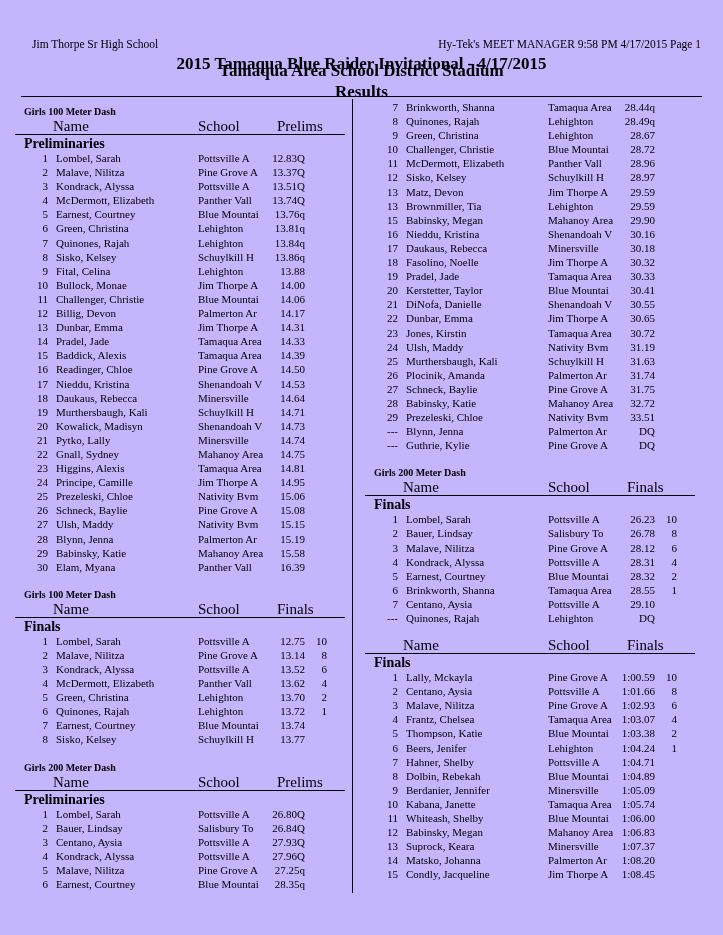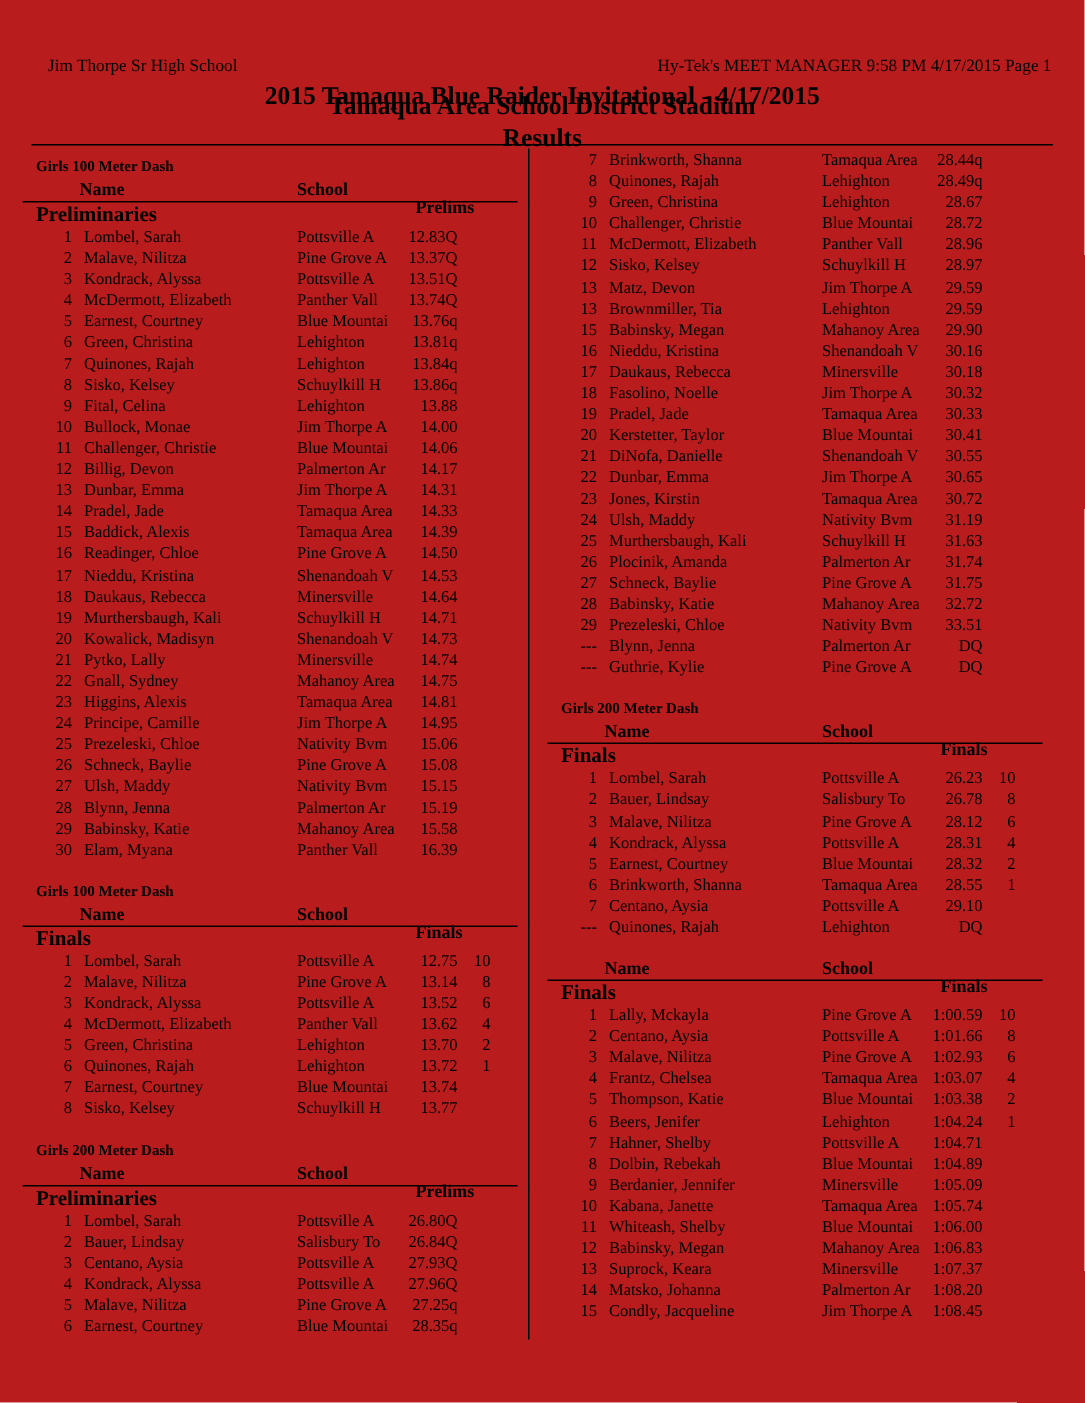--- a/index.html
+++ b/index.html
@@ -8,21 +8,21 @@
     background: #ffffff;
   }
   body {
     font-family: "Liberation Serif", "DejaVu Serif", serif;
     color: #000;
   }
   #page {
     position: relative;
     width: 723px;
     height: 935px;
-    background: #b91c1c;
+    background: #c4b5fd;
     overflow: hidden;
   }
 
   
   .page-header {
     position: absolute;
     top: 38px;
     left: 0;
     width: 723px;
     height: 16px;
@@ -89,28 +89,28 @@
     font-size: 10px;
     line-height: 15px;
     padding-left: 9px;
     white-space: nowrap;
   }
   .event-first > .event-title { padding-top: 4px; }
 
   .col-head {
     position: relative;
     height: 15px;
-    font-weight: bold;
-    font-size: 12px;
+    font-weight: normal;
+    font-size: 15px;
     line-height: 15px;
     border-bottom: 1.1px solid #000;
   }
   .col-head .h-name   { position: absolute; left: 38px;  top: 0; }
   .col-head .h-school { position: absolute; left: 183px; top: 0; }
-  .col-head .h-mark   { position: absolute; left: 262px; top: 12px; }
+  .col-head .h-mark   { position: absolute; left: 262px; top: 0; }
 
   .round-label {
     font-weight: bold;
     font-size: 14px;
     line-height: 15px;
     padding-left: 9px;
     padding-top: 1px;
     white-space: nowrap;
   }
 

